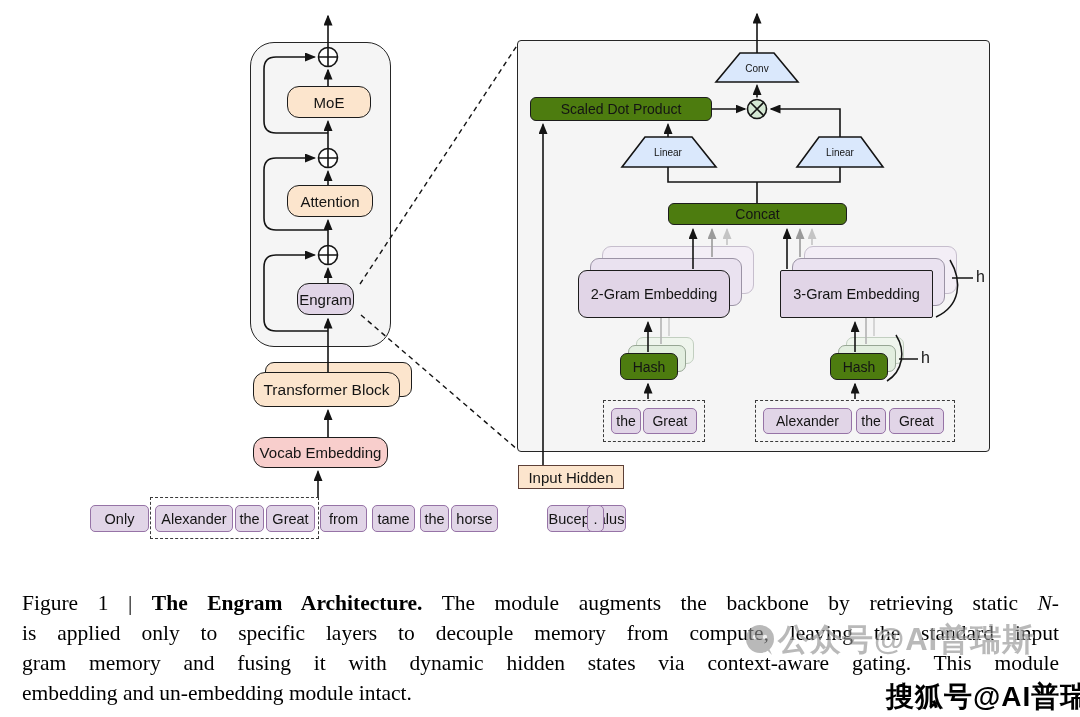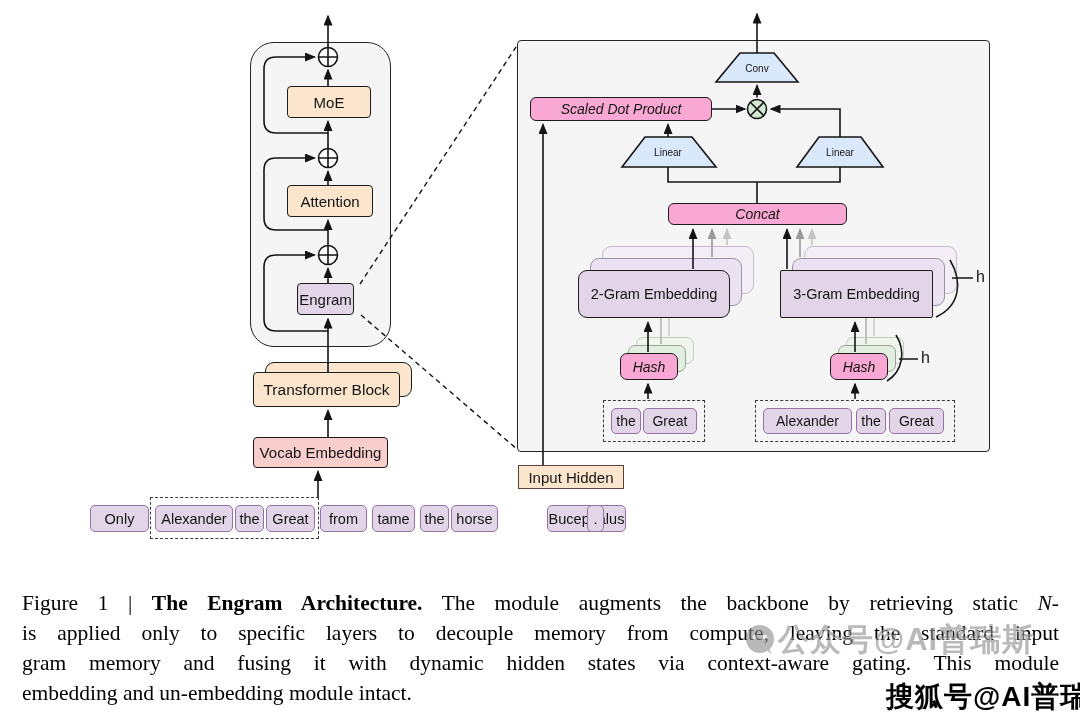--- a/index.html
+++ b/index.html
@@ -3,25 +3,25 @@
 <meta charset="utf-8">
 <style>
   html,body{margin:0;padding:0;background:#fff;}
   #root{position:relative;width:1080px;height:717px;background:#ffffff;overflow:hidden;
         font-family:"Liberation Sans","DejaVu Sans",sans-serif;color:#141414;}
   .abs{position:absolute;box-sizing:border-box;}
   .panel{background:#f5f5f5;border:1.6px solid #262626;z-index:1;}
   .backbox{z-index:2;border-radius:9px;}
   svg.wires{position:absolute;left:0;top:0;z-index:3;}
   .node{position:absolute;box-sizing:border-box;z-index:4;display:flex;align-items:center;justify-content:center;
-        border:1.6px solid #1c1c1c;border-radius:4px;font-size:15px;line-height:1;white-space:nowrap;}
+        border:1.6px solid #1c1c1c;border-radius:12px;font-size:15px;line-height:1;white-space:nowrap;}
   .peach{background:#fce5cd;}
   .pink{background:#f8cecc;}
   .purple{background:#e1d5e7;}
-  .green{background:#f9a8d4;font-style:italic;}
+  .green{background:#4d7c0f;}
   .label{position:absolute;z-index:4;display:flex;align-items:center;justify-content:center;
          font-size:10px;white-space:nowrap;}
   .tok{position:absolute;z-index:4;display:flex;align-items:center;justify-content:center;
        background:#e1d5e7;border:1.4px solid #9673a6;border-radius:5px;font-size:14.5px;white-space:nowrap;}
   .dashedbox{position:absolute;z-index:4;border:1.6px dashed #3a3a3a;background:transparent;}
   .smallfont{font-size:14px;}
   .hlab{position:absolute;z-index:4;font-size:16px;}
   #caption{position:absolute;left:22px;top:588px;width:1037px;z-index:5;
            font-family:Liberation Serif, serif;font-size:21.5px;color:#000000;}
   #caption .cline{line-height:30px;text-align:justify;}

